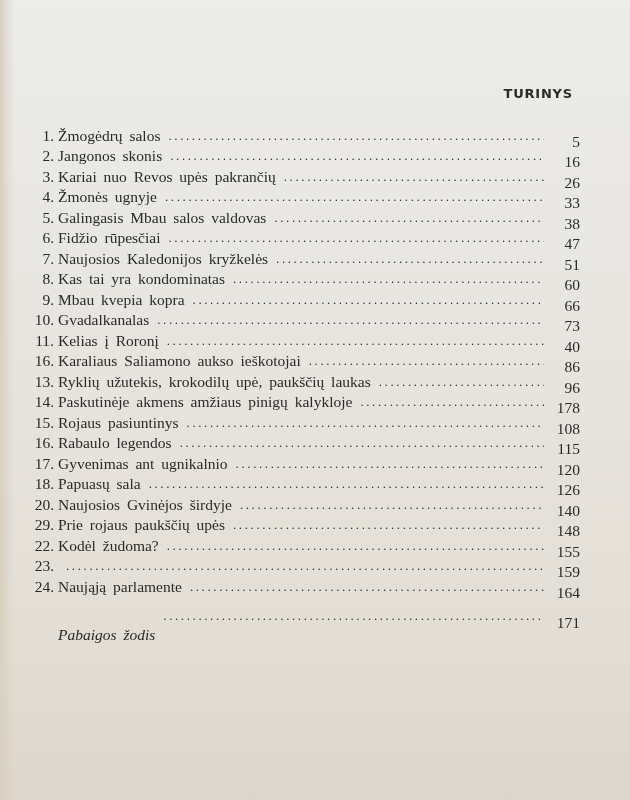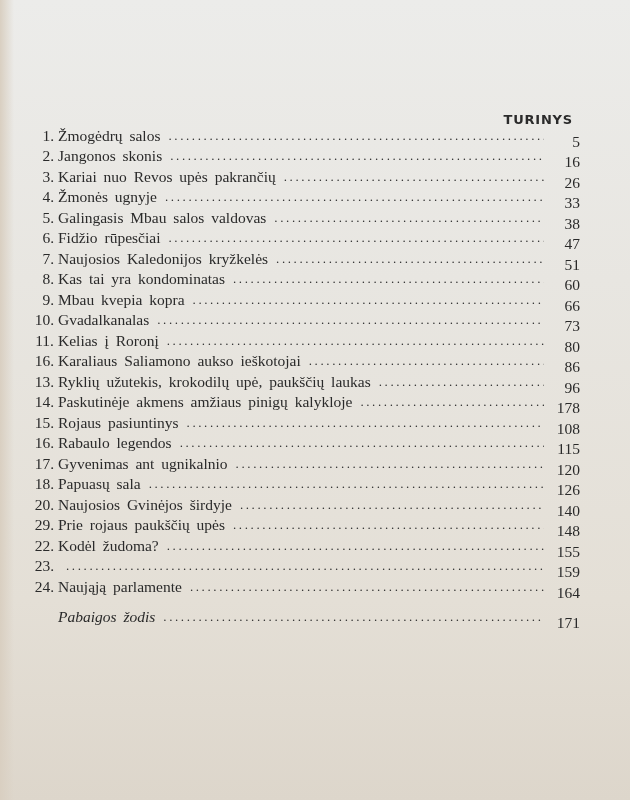--- a/index.html
+++ b/index.html
@@ -18,21 +18,21 @@
       color: #2a2a2a;
     }
     .page-shade-left {
       position: absolute;
       left: 0; top: 0;
       width: 14px; height: 800px;
       background: linear-gradient(90deg, #d9cfc1 0%, rgba(233,230,223,0) 100%);
     }
     .toc-title {
       position: absolute;
-      top: 112px;
+      top: 86px;
       right: 57px;
       font-family: "DejaVu Sans", "Liberation Sans", sans-serif;
       font-weight: bold;
       font-size: 13px;
       letter-spacing: 0.8px;
       color: #2b2b2b;
     }
     .toc-list {
       position: absolute;
       left: 30px;
@@ -80,20 +80,21 @@
     }
     .toc-page {
       flex: 0 0 auto;
       width: 30px;
       text-align: right;
       position: relative;
       top: 6px;
     }
     .toc-row.epilogue {
       margin-top: 10px;
+      align-items: center;
     }
     .toc-row.epilogue .toc-label {
       font-style: italic;
       padding-left: 28px;
     }
   </style>
 </head>
 <body>
 
 <div class="page-shade-left"></div>
@@ -158,21 +159,21 @@
   <li class="toc-row">
     <span class="toc-num">10.</span>
     <span class="toc-label">Gvadalkanalas</span>
     <span class="toc-dots"></span>
     <span class="toc-page">73</span>
   </li>
   <li class="toc-row">
     <span class="toc-num">11.</span>
     <span class="toc-label">Kelias į Roronį</span>
     <span class="toc-dots"></span>
-    <span class="toc-page">80</span>
+    <span class="toc-page">40</span>
   </li>
   <li class="toc-row">
     <span class="toc-num">16.</span>
     <span class="toc-label">Karaliaus Saliamono aukso ieškotojai</span>
     <span class="toc-dots"></span>
     <span class="toc-page">86</span>
   </li>
   <li class="toc-row">
     <span class="toc-num">13.</span>
     <span class="toc-label">Ryklių užutekis, krokodilų upė, paukščių laukas</span>

